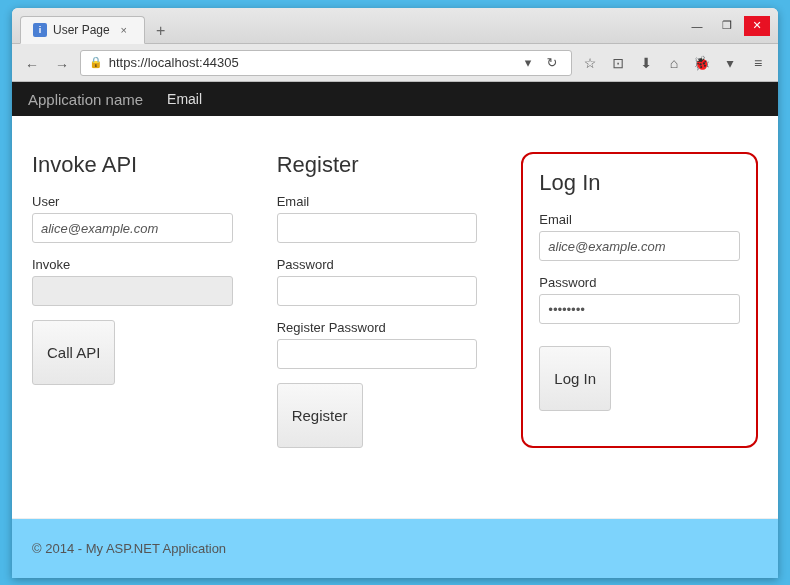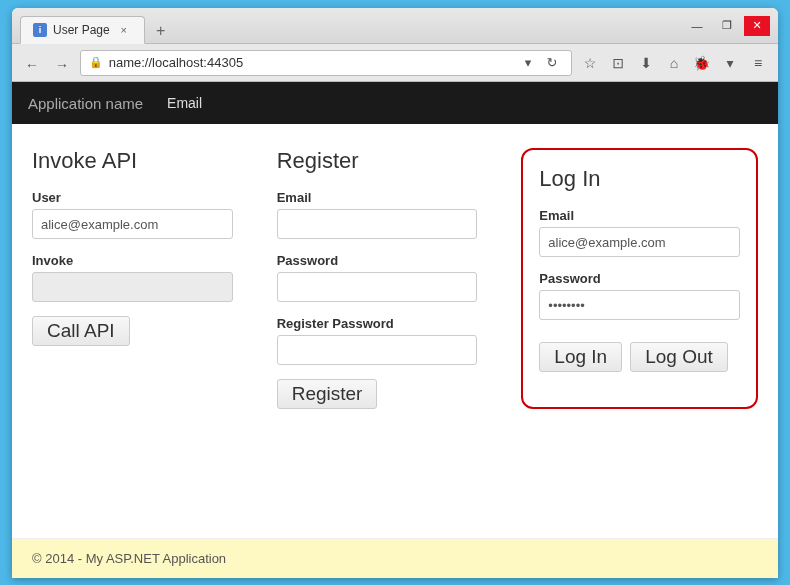--- a/index.html
+++ b/index.html
@@ -206,21 +206,21 @@
       border: none;
       background: transparent;
     }
 
     
     .nav-bar {
       background: #1a1a1a;
       padding: 0 16px;
       display: flex;
       align-items: center;
-      height: 42px;
+      height: 34px;
       gap: 20px;
     }
 
     .app-name {
       color: #aaa;
       font-size: 15px;
       font-weight: normal;
     }
 
     .nav-link {
@@ -234,78 +234,80 @@
     .page-content {
       background: white;
       flex: 1;
       padding: 24px 20px;
       overflow: hidden;
     }
 
     .sections-row {
       display: flex;
       gap: 44px;
+      margin-top: 12px;
     }
 
     .section {
       flex: 1;
     }
 
     .section-title {
       font-size: 22px;
       font-weight: normal;
       color: #333;
       margin-bottom: 16px;
     }
 
     .field-label {
       font-size: 13px;
-      font-weight: bold;
+      font-weight: normal;
       color: #333;
       margin-bottom: 4px;
     }
 
     .text-input {
       width: 100%;
       height: 30px;
       border: 1px solid #ccc;
       border-radius: 3px;
       padding: 0 8px;
       font-size: 13px;
       color: #555;
       background: white;
       margin-bottom: 14px;
+      font-style: italic;
     }
 
     .result-input {
       background: #ebebeb;
     }
 
     .btn {
-      padding: 3px 14px;
+      padding: 23px 14px;
       border: 1px solid #ccc;
       border-radius: 3px;
       background: linear-gradient(to bottom, #f8f8f8, #e8e8e8);
-      font-size: 19px;
+      font-size: 15px;
       cursor: pointer;
       color: #333;
     }
 
     
     .login-section {
       border: 2px solid #cc0000;
       border-radius: 12px;
       padding: 16px;
       flex: 1;
     }
 
     
     .page-footer {
-      background: #fef9c3;
-      padding: 12px 20px;
+      background: #7dd3fc;
+      padding: 22px 20px;
       border-top: 1px solid #eee;
       font-size: 13px;
       color: #555;
     }
   </style>
 </head>
 <body>
 
 <div class="browser-window">
 
@@ -325,21 +327,21 @@
       <button class="win-btn">❐</button>
       <button class="win-btn win-btn-close">✕</button>
     </div>
   </div>
 
   <div class="address-bar">
     <button class="nav-btn">←</button>
     <button class="nav-btn">→</button>
     <div class="url-bar">
       <span class="lock-icon">🔒</span>
-      <span class="address-text">name://localhost:44305</span>
+      <span class="address-text">https://localhost:44305</span>
       <div class="url-actions">
         <button class="url-action-btn">▾</button>
         <button class="url-action-btn">↻</button>
       </div>
     </div>
     <div class="toolbar-icons">
       <button class="toolbar-btn">☆</button>
       <button class="toolbar-btn">⊡</button>
       <button class="toolbar-btn">⬇</button>
       <button class="toolbar-btn">⌂</button>
@@ -381,21 +383,20 @@
 
       <div class="login-section">
         <h2 class="section-title">Log In</h2>
         <div class="field-label">Email</div>
         <input class="text-input" type="text" value="alice@example.com" style="">
         <div class="field-label">Password</div>
         <input class="text-input" type="password" value="password" style="">
         <br>
         <div style="display:flex; gap:8px; margin-top:8px;">
           <button class="btn">Log In</button>
-          <button class="btn">Log Out</button>
         </div>
       </div>
 
     </div>
   </div>
 
   <div class="page-footer">
     <span>© 2014 - My ASP.NET Application</span>
   </div>
 

